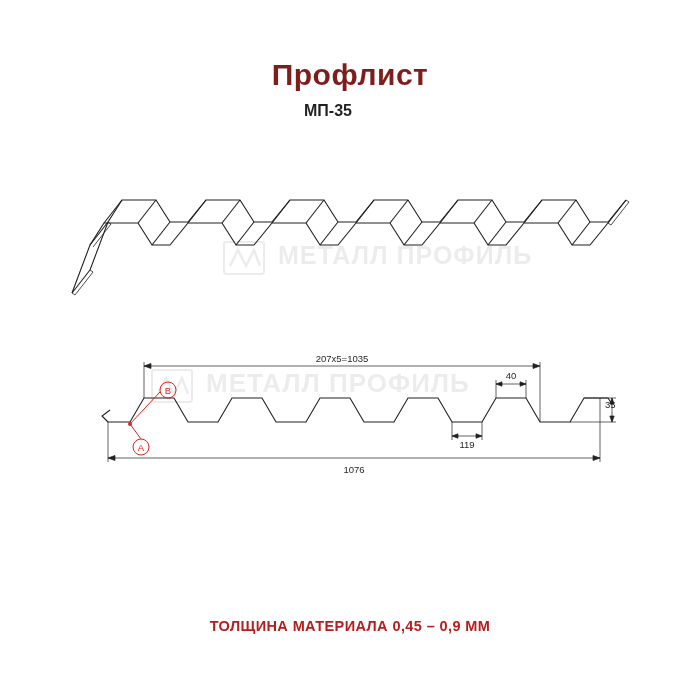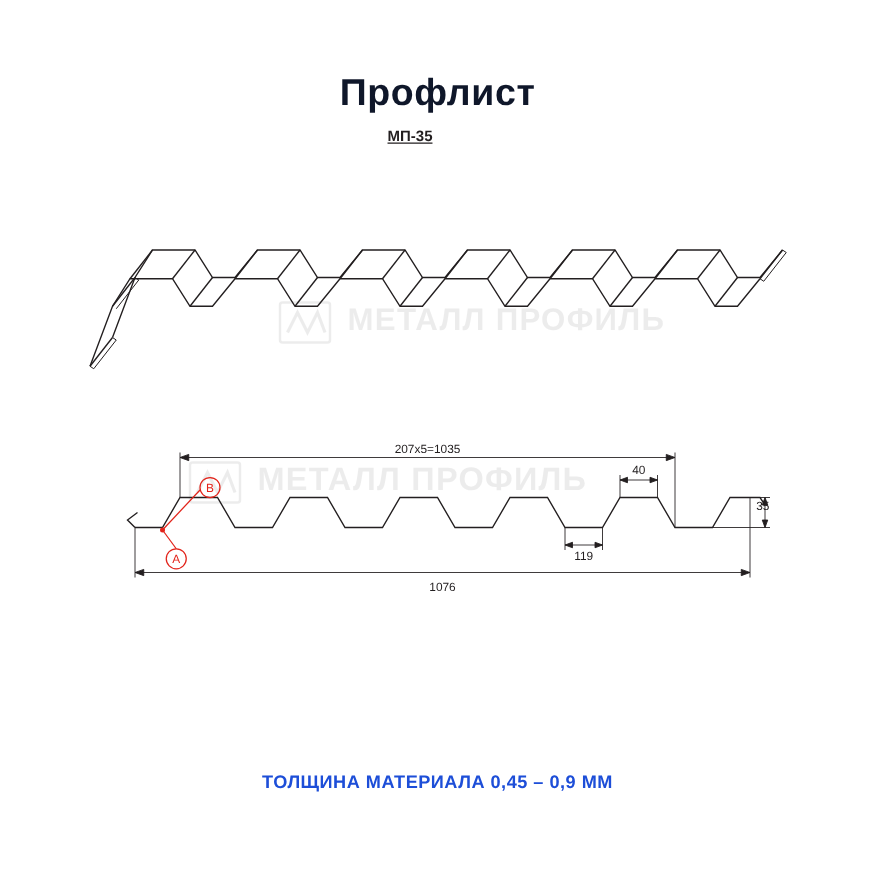--- a/index.html
+++ b/index.html
@@ -22,43 +22,42 @@
   }
   .title {
     position: absolute;
     top: 58px;
     left: 0;
     width: 700px;
     text-align: center;
     font-size: 30px;
     font-weight: bold;
     letter-spacing: 0.5px;
-    color: #0f172a;
+    color: #7f1d1d;
   }
   .subtitle {
     position: absolute;
     top: 102px;
     left: 0;
     width: 656px;
     text-align: center;
-    font-size: 12px;
+    font-size: 16px;
     font-weight: bold;
     color: #231f20;
-    text-decoration: underline;
   }
   .footer {
     position: absolute;
     top: 618px;
     left: 0;
     width: 700px;
     text-align: center;
     font-size: 14.5px;
     font-weight: bold;
     letter-spacing: 0.4px;
-    color: #1d4ed8;
+    color: #b91c1c;
   }
   .iso-wrap {
     position: absolute;
     top: 160px;
     left: 60px;
     width: 590px;
     height: 150px;
   }
   .sec-wrap {
     position: absolute;

